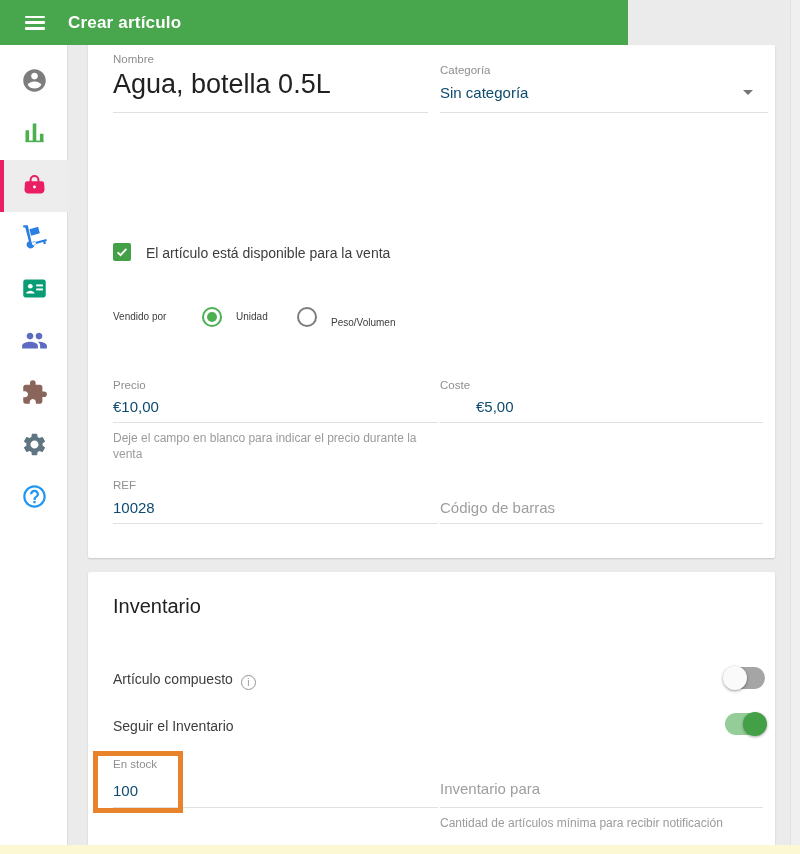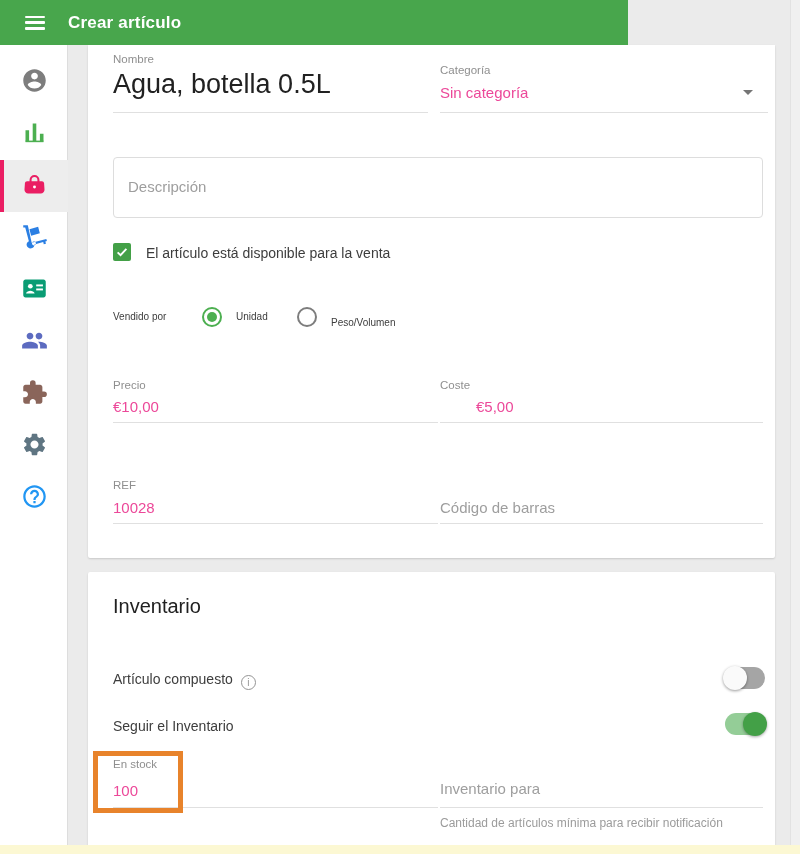--- a/index.html
+++ b/index.html
@@ -20,21 +20,21 @@
   .nav-item.active { background:#ededed; }
   .nav-item.active::before { content:""; position:absolute; left:0; top:0; width:4px; height:52px; background:#ea1e63; }
   .nav-item svg { width:27px; height:27px; }
 
   
   .card { position:absolute; background:#fff; border-radius:2px; box-shadow:0 1px 2px rgba(0,0,0,.15); }
   .card1 { left:88px; top:45px; width:687px; height:513px; border-radius:0 0 2px 2px; }
   .card2 { left:88px; top:572px; width:687px; height:282px; border-radius:2px 2px 0 0; }
 
   .flabel { position:absolute; font-size:11.5px; color:#8f8f8f; }
-  .fvalue { position:absolute; font-size:15px; color:#ec4899; }
+  .fvalue { position:absolute; font-size:15px; color:#0c4a6e; }
   .fplaceholder { position:absolute; font-size:15px; color:#9e9e9e; }
   .fline { position:absolute; height:1px; background:#e0e0e0; }
   .fhelper { position:absolute; font-size:12px; color:#9b9b9b; line-height:16px; }
 
   .name-value { position:absolute; left:25px; top:24px; font-size:27px; color:#212121; }
   .caret { position:absolute; width:0; height:0; border-left:5px solid transparent; border-right:5px solid transparent; border-top:5px solid #757575; cursor:pointer; }
 
   .desc-box { position:absolute; left:25px; top:112px; width:650px; height:61px; border:1px solid #ddd; border-radius:4px; cursor:text; }
   .desc-box .fplaceholder { left:14px; top:20px; }
 
@@ -132,40 +132,38 @@
 <div class="card card1">
   <div class="flabel" style="left:25px; top:8px;">Nombre</div>
   <div class="name-value">Agua, botella 0.5L</div>
   <div class="fline" style="left:25px; top:67px; width:315px;"></div>
 
   <div class="flabel" style="left:352px; top:19px;">Categoría</div>
   <div class="fvalue" style="left:352px; top:39px;">Sin categoría</div>
   <div class="caret" style="left:655px; top:45px;"></div>
   <div class="fline" style="left:352px; top:67px; width:328px;"></div>
 
-  <div class="desc-box">
-    <div class="fplaceholder">Descripción</div>
-  </div>
 
   <div class="checkbox">
     <svg viewBox="0 0 24 24" width="14" height="14">
         <path fill="none" stroke="#fff" stroke-width="3.2" d="M4.5 12.5l5 5 10-11"></path>
       </svg>
   </div>
   <div class="check-label">El artículo está disponible para la venta</div>
 
   <div class="radio-label" style="left:25px; top:266px;">Vendido por</div>
   <div class="radio sel" style="left:114px; top:262px;"></div>
   <div class="radio-label" style="left:148px; top:266px;">Unidad</div>
   <div class="radio unsel" style="left:209px; top:262px;"></div>
   <div class="radio-label" style="left:243px; top:272px;">Peso/Volumen</div>
 
   <div class="flabel" style="left:25px; top:334px;">Precio</div>
   <div class="fvalue" style="left:25px; top:353px;">€10,00</div>
   <div class="fline" style="left:25px; top:377px; width:325px;"></div>
+  <div class="fhelper" style="left:25px; top:385px; width:330px;">Deje el campo en blanco para indicar el precio durante la venta</div>
 
   <div class="flabel" style="left:352px; top:334px;">Coste</div>
   <div class="fvalue" style="left:352px; top:353px;margin-left:36px;">€5,00</div>
   <div class="fline" style="left:352px; top:377px; width:323px;"></div>
 
   <div class="flabel" style="left:25px; top:434px;">REF</div>
   <div class="fvalue" style="left:25px; top:454px;">10028</div>
   <div class="fline" style="left:25px; top:478px; width:325px;"></div>
 
   <div class="fplaceholder" style="left:352px; top:454px;">Código de barras</div>

